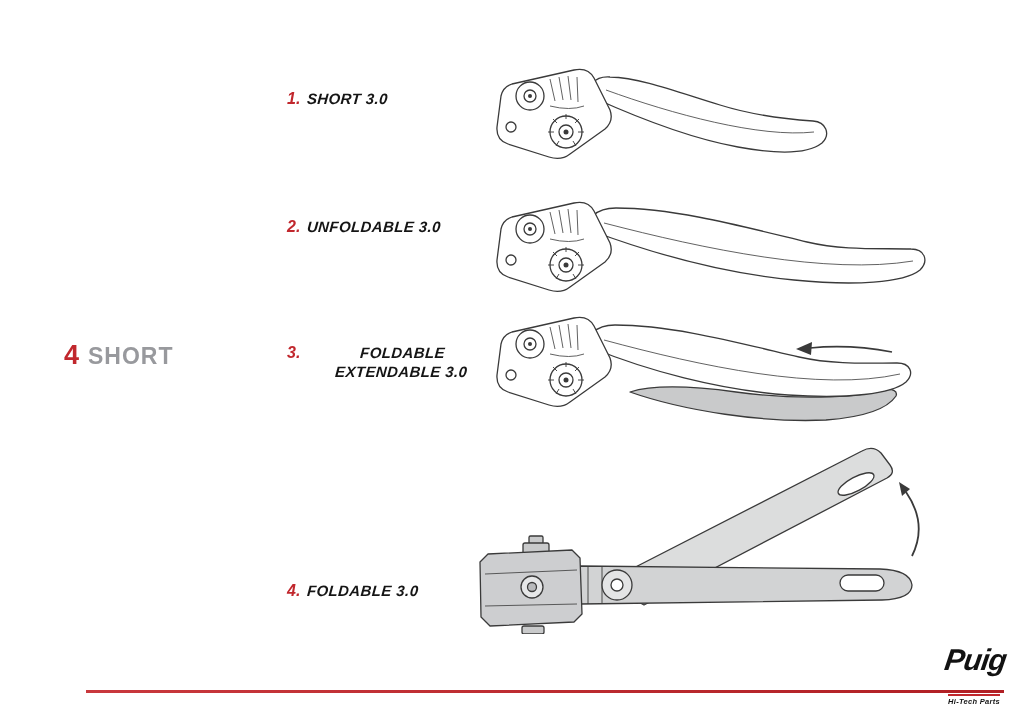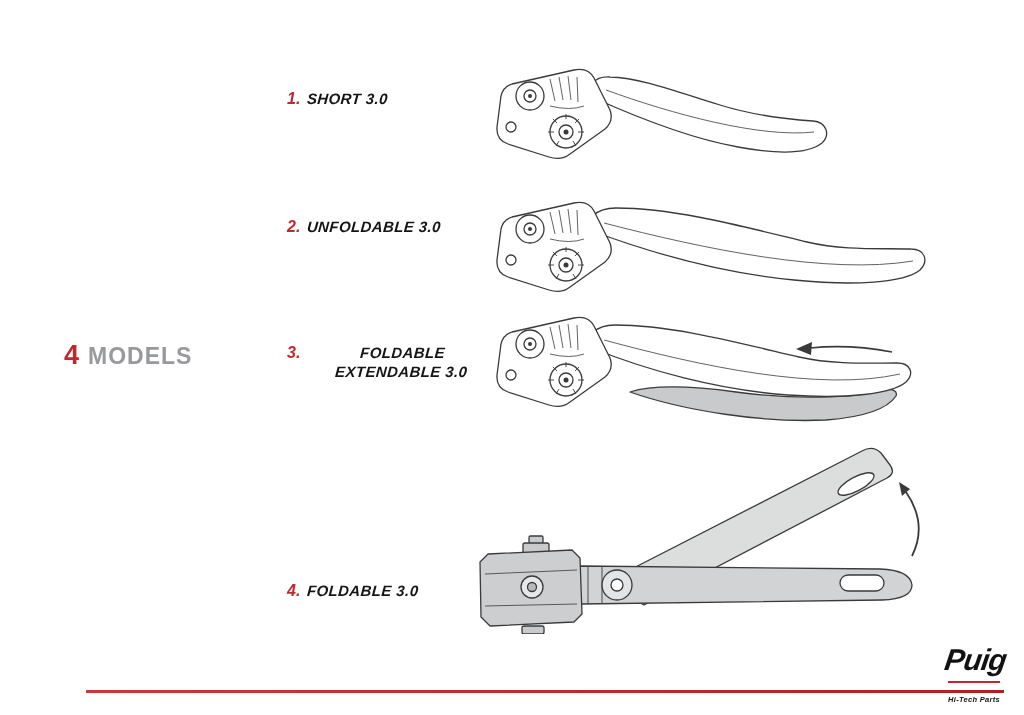--- a/index.html
+++ b/index.html
@@ -82,28 +82,28 @@
     color: #121212;
     font-size: 30px;
     font-weight: bold;
     font-style: italic;
     letter-spacing: -1px;
     line-height: 1;
     transform: skewX(-8deg);
   }
   .logo .logo-tagline {
     display: inline-block;
-    margin-top: 6px;
+    margin-top: 19px;
     margin-right: 6px;
     color: #121212;
     font-size: 7.5px;
     font-weight: bold;
     font-style: italic;
     border-top: 2px solid #c1272d;
-    padding-top: 12px;
+    padding-top: 1px;
     letter-spacing: 0.3px;
   }
 </style>
 </head>
 <body>
 
 <div class="page">
 
   <svg width="0" height="0" style="position:absolute" aria-hidden="true">
     <defs>
@@ -131,21 +131,21 @@
           <line x1="78" y1="80" x2="81" y2="75"></line>
           <line x1="98" y1="80" x2="95" y2="75"></line>
         </g>
         <circle cx="33" cy="61" r="5" fill="#ffffff"></circle>
       </g>
     </defs>
   </svg>
 
   <div class="heading">
     <span class="count">4</span>
-    <span class="label">MODELS</span>
+    <span class="label">SHORT</span>
   </div>
 
   <div class="model-label" id="label-1">
     <span class="num">1.</span>
     <span class="name">SHORT 3.0</span>
   </div>
   <div class="model-label" id="label-2">
     <span class="num">2.</span>
     <span class="name">UNFOLDABLE 3.0</span>
   </div>

